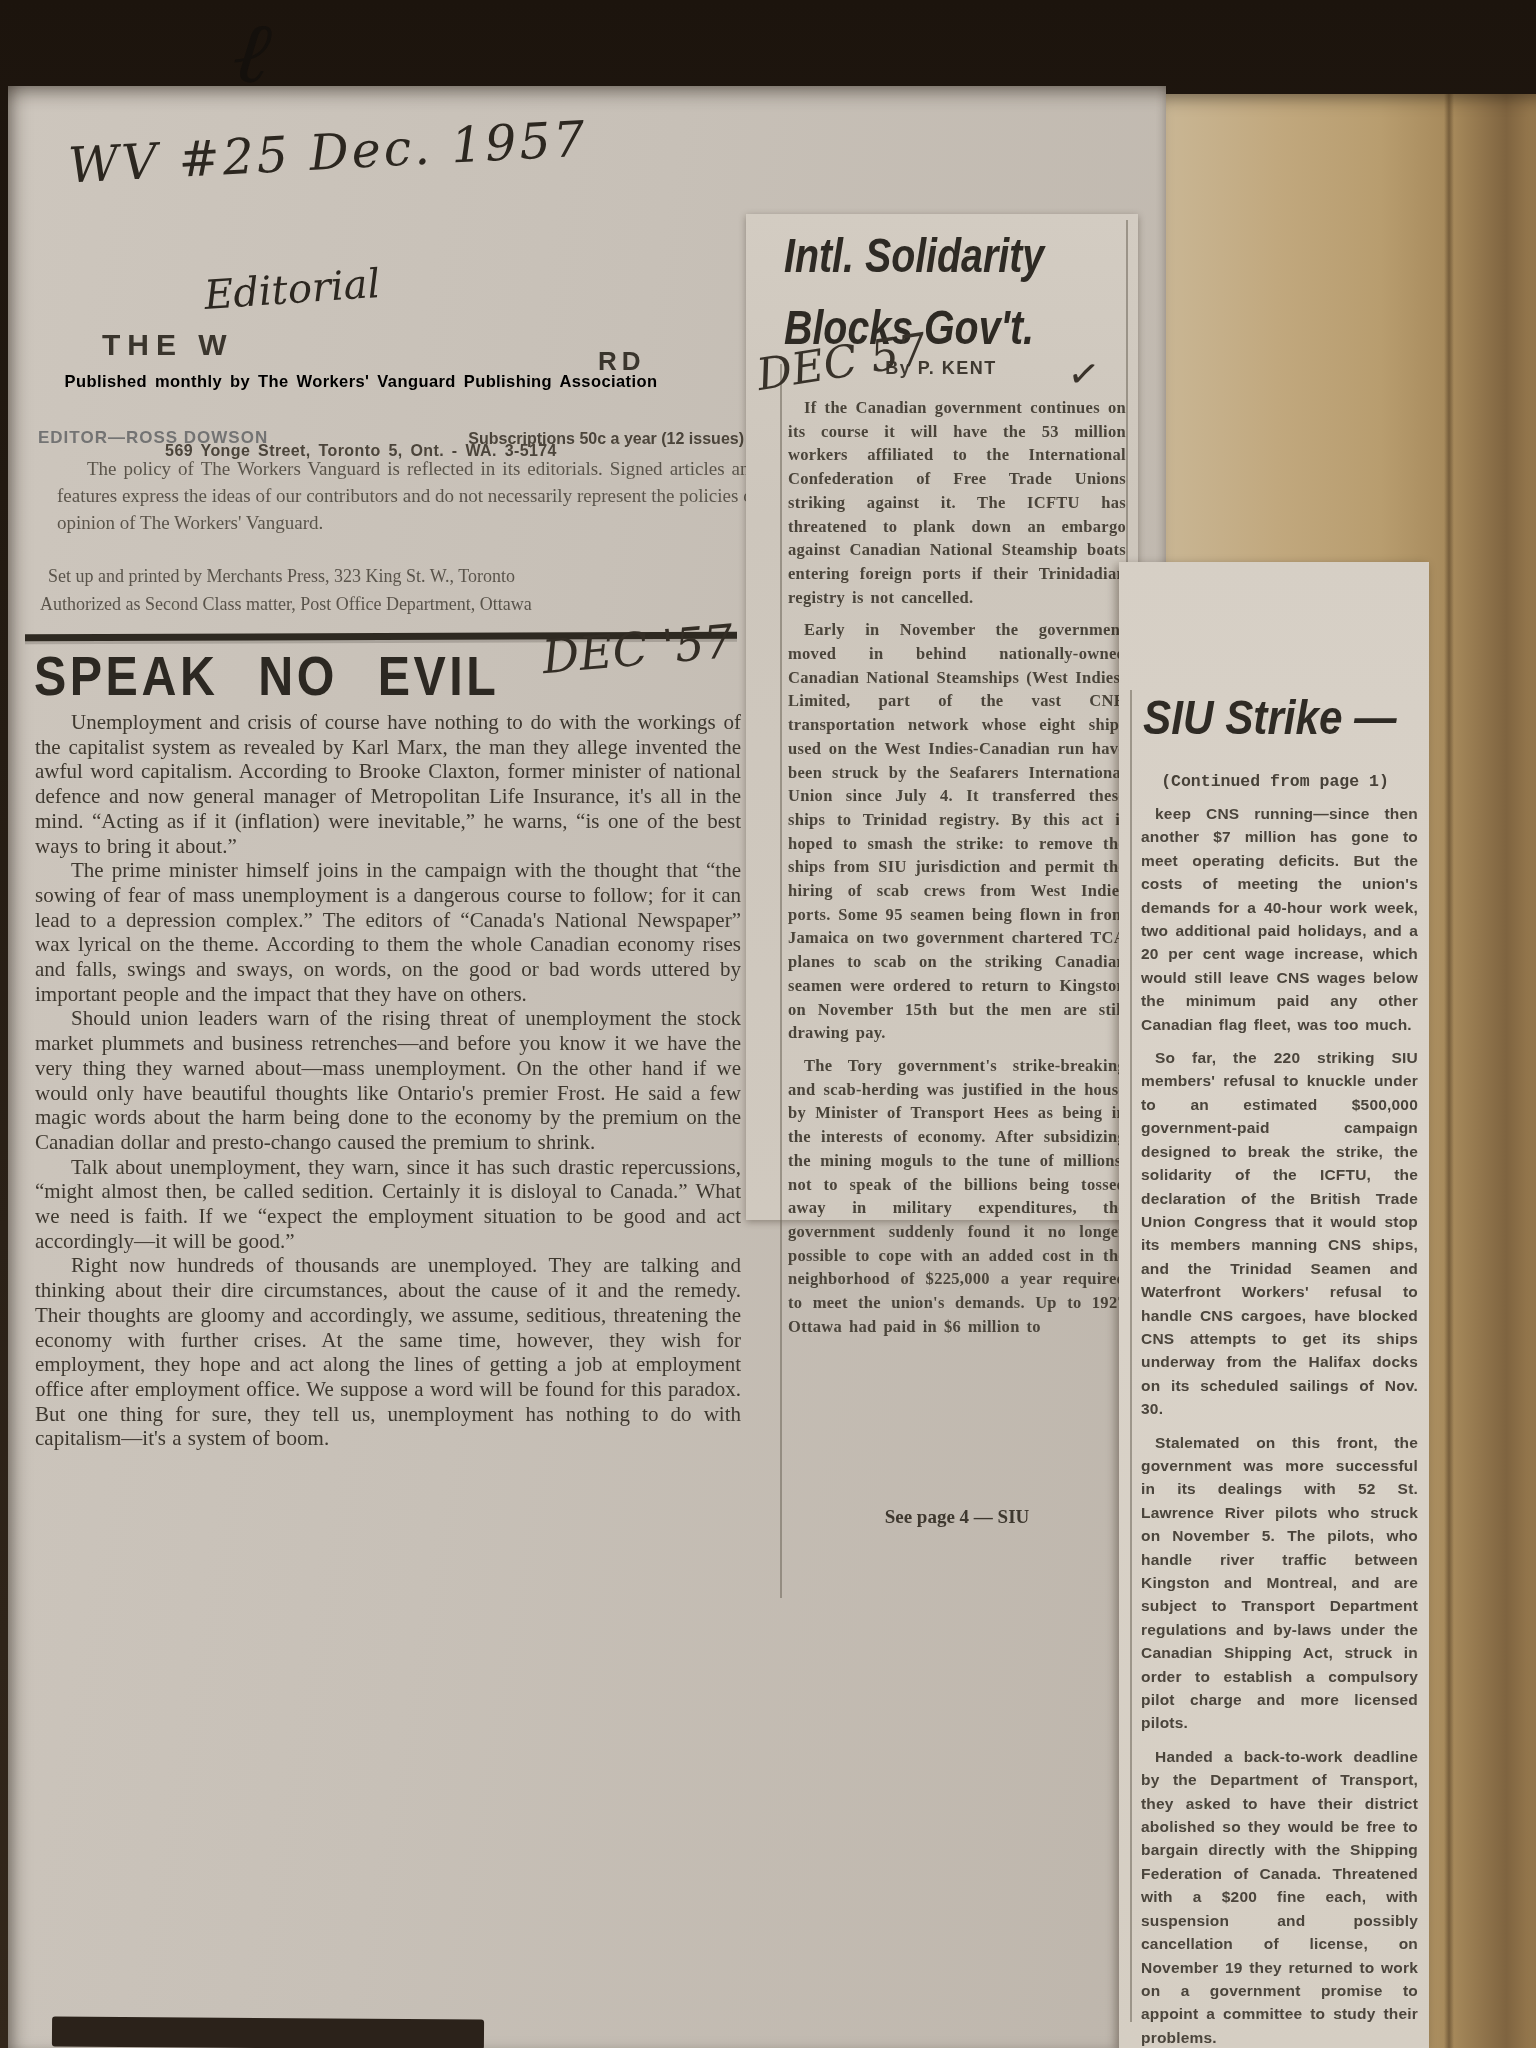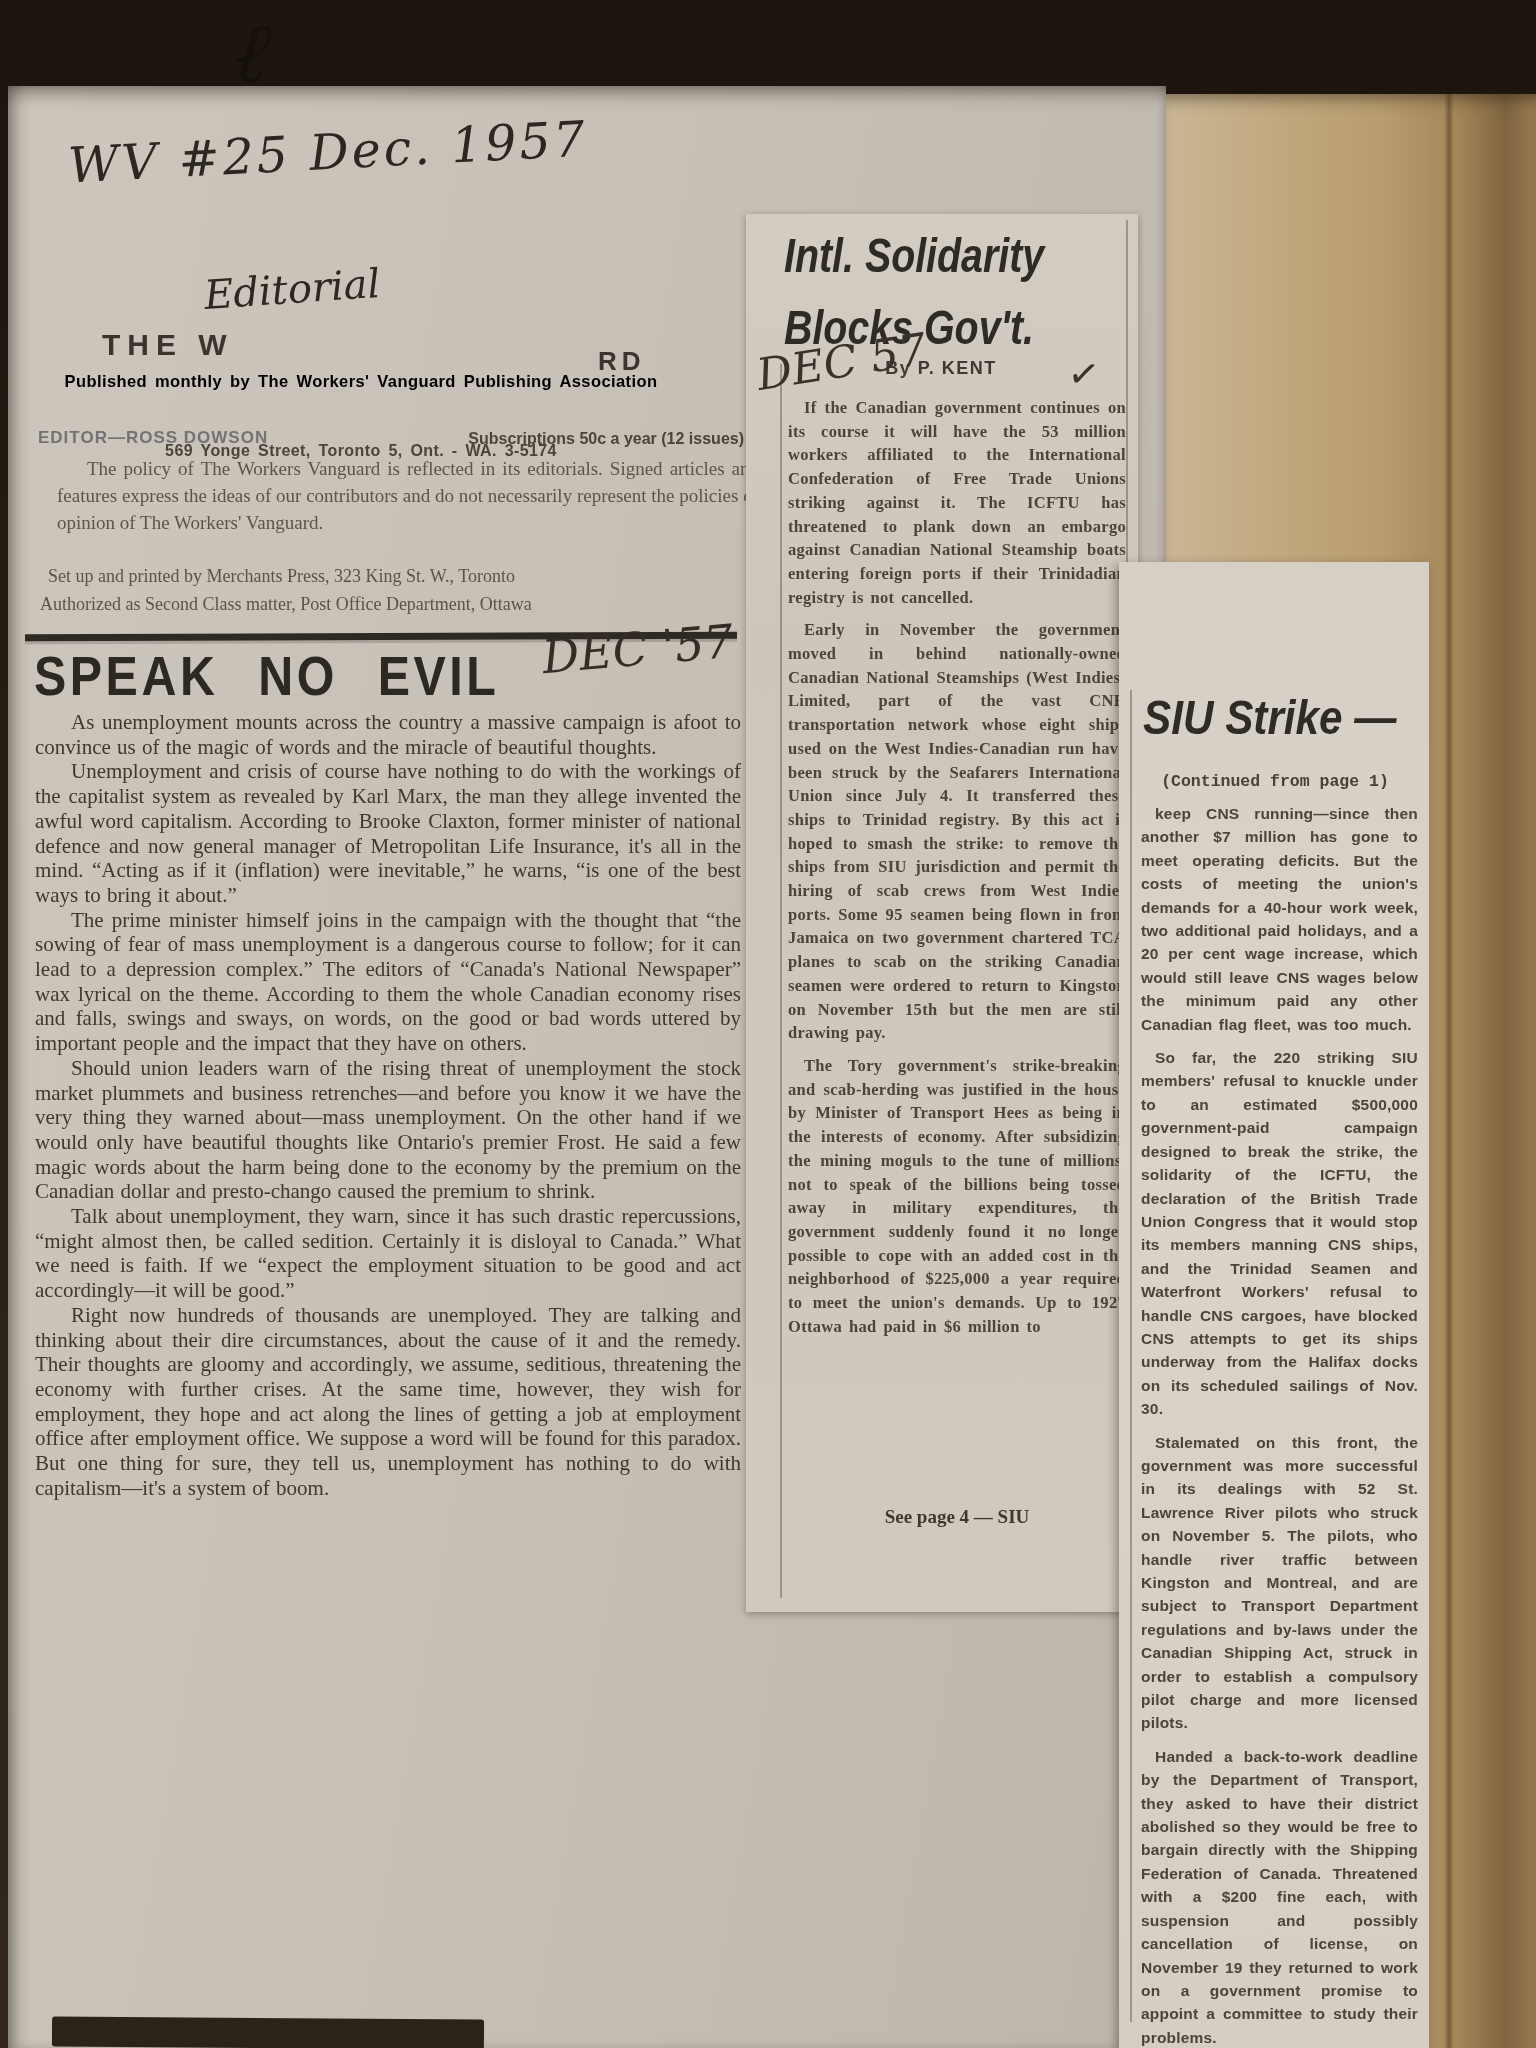--- a/index.html
+++ b/index.html
@@ -45,21 +45,21 @@
   .mast-printer{left:48px;top:566px;font-size:18px;color:#59534a;}
   .mast-auth{left:40px;top:594px;font-size:18px;color:#59534a;}
   .rule-thick{left:25px;top:633px;width:712px;height:7px;background:#2e2921;transform:rotate(-.2deg);box-shadow:0 3px 0 rgba(46,41,33,.2);}
   
   .ed-headline{left:34px;top:644px;font-family:"Liberation Sans",sans-serif;font-weight:bold;font-size:55px;
     letter-spacing:4px;word-spacing:26px;color:#2c2822;transform:scale(.88,1);transform-origin:left top;white-space:nowrap;}
   .ed-body{left:35px;top:710px;width:706px;font-size:21px;line-height:24.7px;text-align:justify;word-spacing:1px;color:#3e382f;}
   .ed-body p{margin:0;text-indent:36px;}
   
   .clip{background:linear-gradient(180deg,#d3ccc2,#cdc6bc 30%,#d0c9bf);box-shadow:0 2px 7px rgba(40,30,18,.35);}
-  .clip-intl{left:746px;top:214px;width:392px;height:1398px;}
+  .clip-intl{left:746px;top:214px;width:392px;height:1006px;}
   .vrule{position:absolute;width:2px;background:rgba(110,102,90,.55);}
   .intl-rule-left{left:34px;top:150px;height:1234px;}
   .intl-rule-right{left:380px;top:6px;height:1378px;}
   .intl-h{position:absolute;font-family:"Liberation Sans",sans-serif;font-weight:bold;font-style:italic;font-size:48px;
     color:#2e2a24;transform:scale(.82,1);transform-origin:left top;white-space:nowrap;}
   .intl-h1{left:38px;top:14px;}
   .intl-h2{left:38px;top:86px;}
   .intl-byline{position:absolute;left:40px;top:144px;width:310px;text-align:center;font-family:"Liberation Sans",sans-serif;
     font-weight:bold;font-size:18px;letter-spacing:1.5px;color:#3f3931;}
   .intl-body{position:absolute;left:42px;top:182px;width:338px;font-family:Liberation Serif, serif;font-weight:700;
@@ -102,21 +102,20 @@
 <div class="abs sans mast-addr">569 Yonge Street, Toronto 5, Ont.  -  WA. 3-5174</div>
 <div class="abs sans mast-editor">EDITOR—ROSS DOWSON</div>
 <div class="abs sans mast-subs">Subscriptions 50c a year (12 issues)</div>
 <div class="abs mast-policy">The policy of The Workers Vanguard is reflected in its editorials. Signed articles and features express the ideas of our contributors and do not necessarily represent the policies or opinion of The Workers' Vanguard.</div>
 <div class="abs mast-printer">Set up and printed by Merchants Press, 323 King St. W., Toronto</div>
 <div class="abs mast-auth">Authorized as Second Class matter, Post Office Department, Ottawa</div>
 <div class="abs rule-thick"></div>
 
 <div class="abs ed-headline">SPEAK NO EVIL</div>
 <div class="abs ed-body">
-  <p>As unemployment mounts across the country a massive campaign is afoot to convince us of the magic of words and the miracle of beautiful thoughts.</p>
   <p>Unemployment and crisis of course have nothing to do with the workings of the capitalist system as revealed by Karl Marx, the man they allege invented the awful word capitalism. According to Brooke Claxton, former minister of national defence and now general manager of Metropolitan Life Insurance, it's all in the mind. “Acting as if it (inflation) were inevitable,” he warns, “is one of the best ways to bring it about.”</p>
   <p>The prime minister himself joins in the campaign with the thought that “the sowing of fear of mass unemployment is a dangerous course to follow; for it can lead to a depression complex.” The editors of “Canada's National Newspaper” wax lyrical on the theme. According to them the whole Canadian economy rises and falls, swings and sways, on words, on the good or bad words uttered by important people and the impact that they have on others.</p>
   <p>Should union leaders warn of the rising threat of unemployment the stock market plummets and business retrenches—and before you know it we have the very thing they warned about—mass unemployment. On the other hand if we would only have beautiful thoughts like Ontario's premier Frost. He said a few magic words about the harm being done to the economy by the premium on the Canadian dollar and presto-chango caused the premium to shrink.</p>
   <p>Talk about unemployment, they warn, since it has such drastic repercussions, “might almost then, be called sedition. Certainly it is disloyal to Canada.” What we need is faith. If we “expect the employment situation to be good and act accordingly—it will be good.”</p>
   <p>Right now hundreds of thousands are unemployed. They are talking and thinking about their dire circumstances, about the cause of it and the remedy. Their thoughts are gloomy and accordingly, we assume, seditious, threatening the economy with further crises. At the same time, however, they wish for employment, they hope and act along the lines of getting a job at employment office after employment office. We suppose a word will be found for this paradox. But one thing for sure, they tell us, unemployment has nothing to do with capitalism—it's a system of boom.</p>
 </div>
 
 <div class="abs clip clip-intl">
   <div class="vrule intl-rule-left"></div>
   <div class="vrule intl-rule-right"></div>

